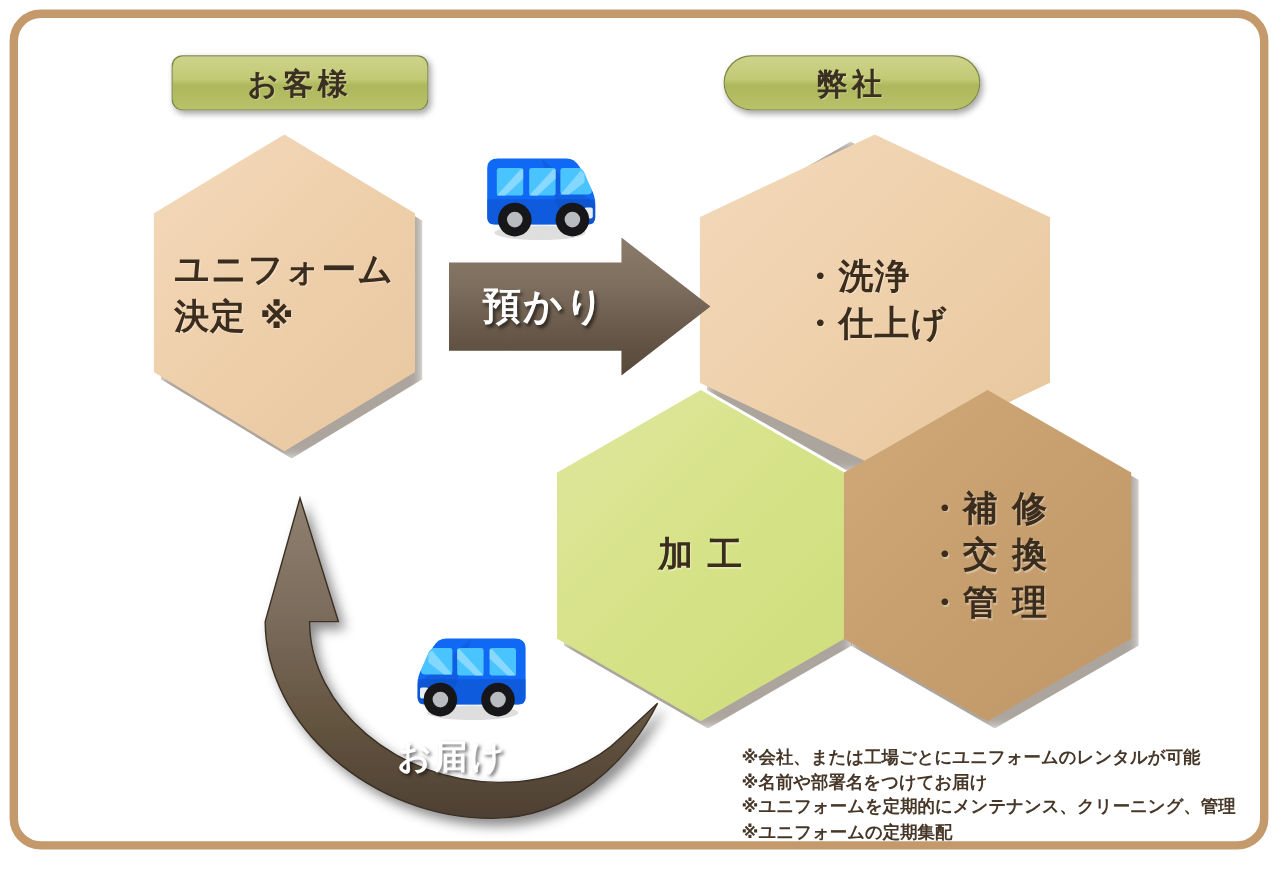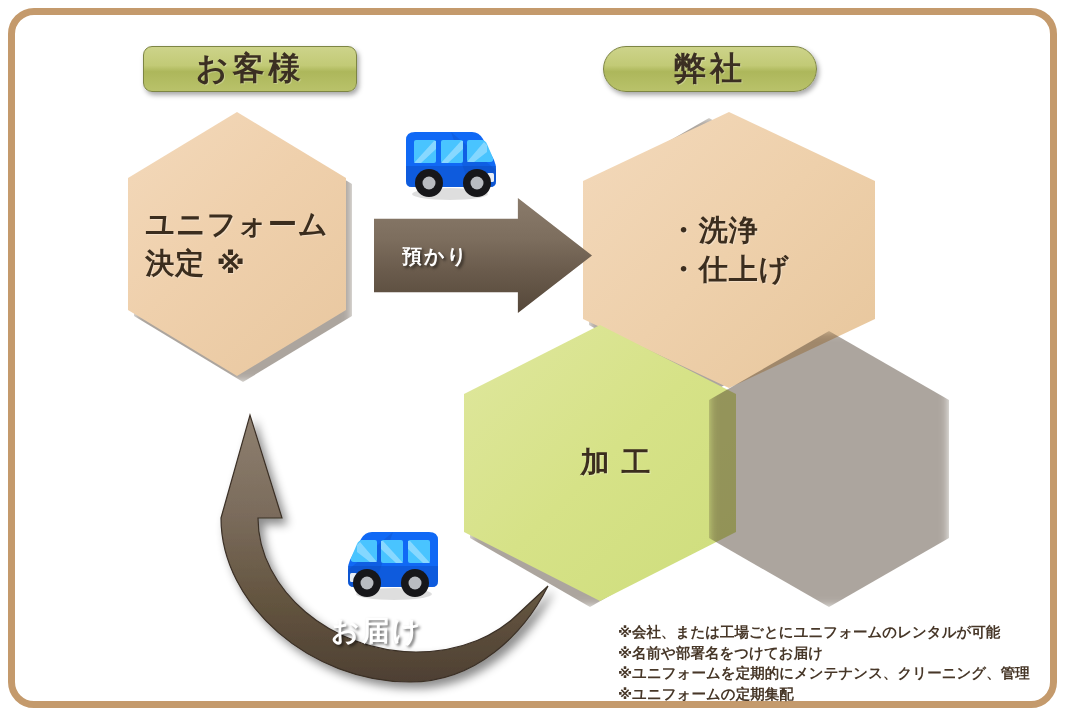--- a/index.html
+++ b/index.html
@@ -36,21 +36,21 @@
     height: 44px;
     border-radius: 9px;
     border: 1px solid #7d8544;
     background: linear-gradient(to bottom, #cdd38a 0%, #c2ca76 42%, #adb75b 56%, #b9c26a 100%);
     box-shadow: 2px 3px 5px rgba(0,0,0,0.35);
     display: flex;
     align-items: center;
     justify-content: center;
   }
   .pill-text {
-    font-size: 32px;
+    font-size: 25px;
     font-weight: bold;
     color: #3b2f22;
     letter-spacing: 4px;
     text-shadow: 1px 1px 0 rgba(255,255,255,0.25);
   }
   #pill-customer { left: 143px; top: 46px; width: 212px; }
   #pill-company  { left: 603px; top: 46px; width: 212px; border-radius: 23px; }
 
   
   .hex {
@@ -96,21 +96,20 @@
   #hex-wash {
     left: 583px; top: 112px; width: 292px; height: 276px;
     background: linear-gradient(135deg, #f3d9bb 0%, #eed0ab 50%, #e7c69c 100%);
   }
   #hex-wash-shadow { left: 589px; top: 118px; width: 240px; height: 276px; }
 
   
   #hex-process {
     left: 464px; top: 325px; width: 240px; height: 276px;
     background: linear-gradient(135deg, #dfe79e 0%, #d6e287 50%, #cedd7c 100%);
-    padding-left: 32px;
   }
   #hex-process-shadow { left: 470px; top: 331px; width: 240px; height: 276px; }
 
   
   #hex-repair {
     left: 703px; top: 325px; width: 240px; height: 276px;
     background: linear-gradient(135deg, #d0a979 0%, #c79f6f 50%, #c09868 100%);
   }
   #hex-repair-shadow { left: 709px; top: 331px; width: 240px; height: 276px; }
 
@@ -127,21 +126,21 @@
     inset: 0;
     clip-path: polygon(0% 18%, 66% 18%, 66% 0%, 100% 50%, 66% 100%, 66% 82%, 0% 82%);
     background: linear-gradient(to bottom, #8a7b6b 0%, #7d6e5e 35%, #6b5c4d 62%, #554739 100%);
     filter: drop-shadow(5px 6px 5px rgba(0,0,0,0.45));
   }
   #arrow-entrust .arrow-text {
     position: absolute;
     left: 28px;
     top: 50%;
     transform: translateY(-50%);
-    font-size: 20px;
+    font-size: 32px;
     font-weight: bold;
     color: #ffffff;
     letter-spacing: 2px;
     text-shadow: 2px 2px 3px rgba(0,0,0,0.6);
   }
 
   
   #arrow-delivery {
     position: absolute;
     left: 180px;
@@ -215,20 +214,27 @@
   </div>
 
   <div class="hex-shadow" id="hex-process-shadow"></div>
   <div class="hex" id="hex-process">
     <div class="hex-inner">
       <span class="hex-label">加 工</span>
     </div>
   </div>
 
   <div class="hex-shadow" id="hex-repair-shadow"></div>
+  <div class="hex" id="hex-repair">
+    <div class="hex-inner">
+      <span class="hex-label">・補 修
+・交 換
+・管 理</span>
+    </div>
+  </div>
 
   <div id="arrow-entrust">
     <div class="arrow-shape"></div>
     <span class="arrow-text">預かり</span>
   </div>
 
   <div id="arrow-delivery">
     <svg width="390" height="312" viewBox="0 0 390 312">
       <defs>
         <linearGradient id="curvGrad" x1="0" y1="0" x2="0" y2="1">

